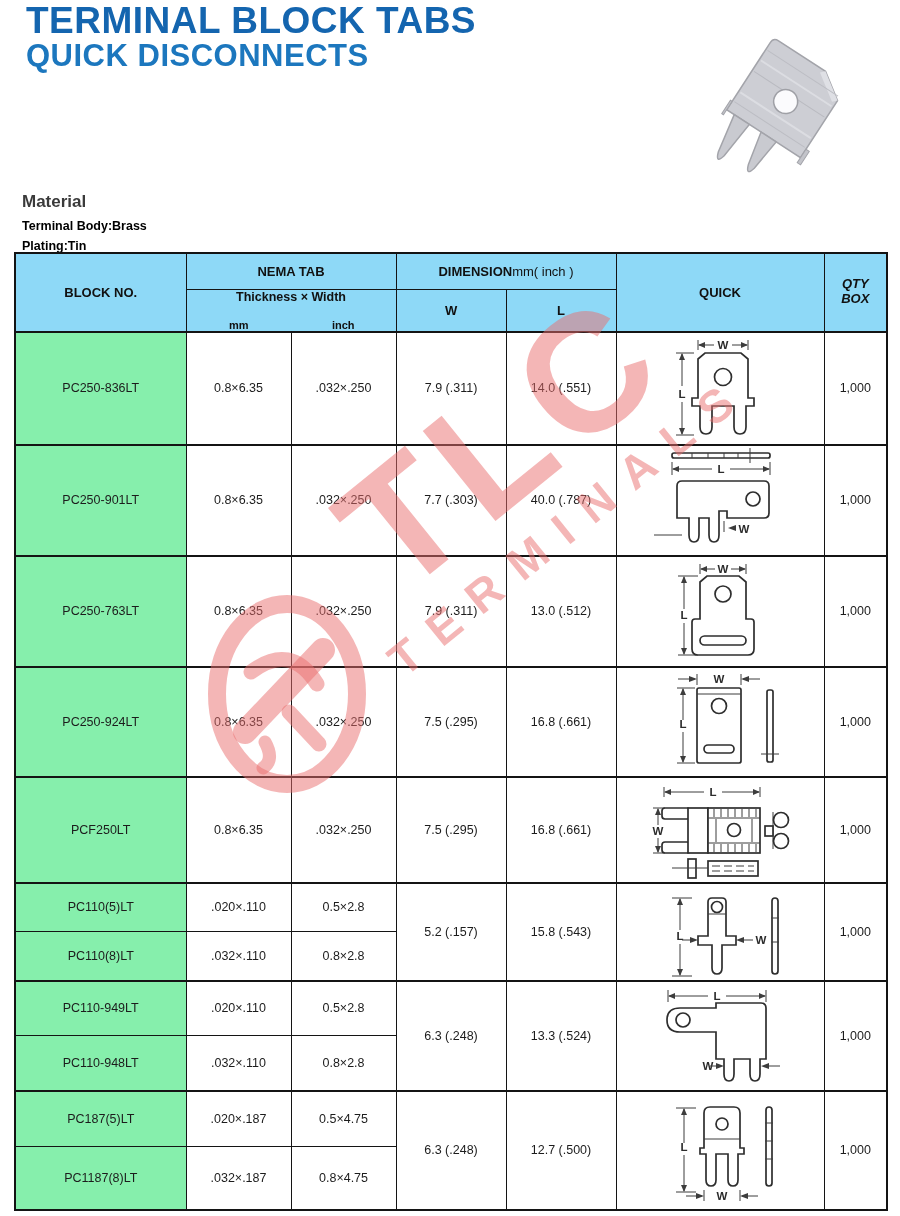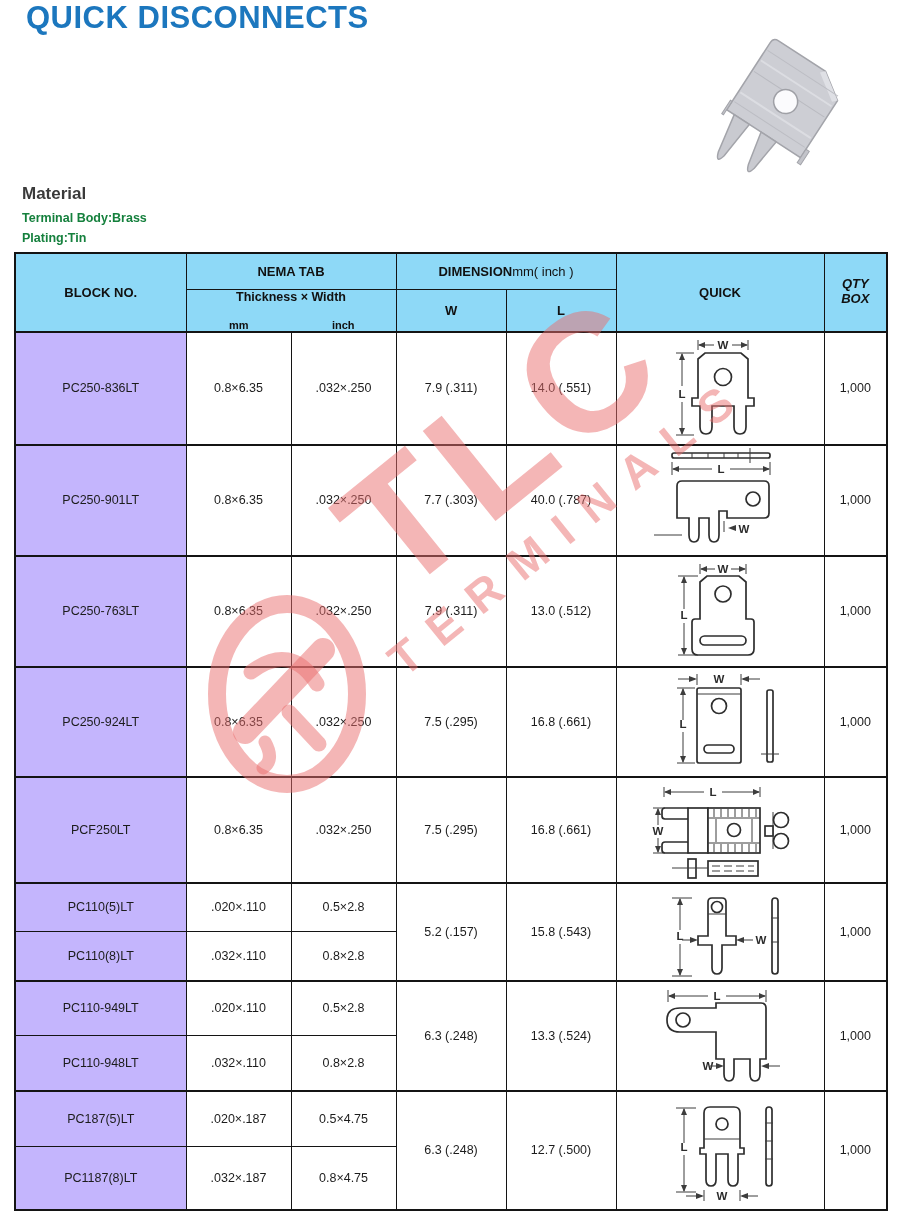--- a/index.html
+++ b/index.html
@@ -4,30 +4,30 @@
 <style>
   * { margin:0; padding:0; box-sizing:border-box; }
   html,body { width:900px; height:1216px; background:#fff; font-family:"Liberation Sans", sans-serif; position:relative; overflow:hidden; }
 
   .page-title { position:absolute; left:26px; top:2px; line-height:1.04; }
   .title-line1 { font-size:37px; font-weight:bold; color:#1465af; letter-spacing:0.5px; }
   .title-line2 { font-size:31px; font-weight:bold; color:#1c77be; letter-spacing:0.5px; }
 
   .product-photo { position:absolute; left:648px; top:25px; }
 
-  .material-block { position:absolute; left:22px; top:184px; }
+  .material-block { position:absolute; left:22px; top:192px; }
   .material-heading { font-size:17px; font-weight:bold; color:#3a3a3a; margin-bottom:4px; }
-  .material-line { font-size:12.5px; color:#15803d; line-height:1.6; font-weight:bold; }
+  .material-line { font-size:12.5px; color:#000000; line-height:1.6; font-weight:bold; }
 
   table.spec { position:absolute; left:14px; top:252px; width:872px; border-collapse:collapse; table-layout:fixed; background:#fff; }
   table.spec { border:2.5px solid #141414; }
   .spec th, .spec td { border:1.5px solid #141414; text-align:center; vertical-align:middle; padding:0; font-size:12.5px; color:#1c1c1c; }
   .spec thead th { background:#8ed9f7; font-weight:bold; font-size:13px; color:#111; }
   .spec tr.gsep td { border-top-width:2.2px; }
-  .item-cell { background:#c4b5fd; font-size:13.5px; }
+  .item-cell { background:#86efac; font-size:13.5px; }
   .qty-cell { font-size:13px; }
   .tw-label { font-size:12.5px; font-weight:bold; }
   .tw-units { display:flex; font-size:11px; font-weight:bold; margin-top:15px; }
   .tw-units span { flex:1; text-align:center; }
   .dim-unit { font-size:13px; font-weight:normal; }
   .qty-head div { line-height:1.15;font-style:italic; }
 
   .figsvg { display:block; margin:0 auto; }
   .figsvg .shape { fill:#fff; stroke:#2e2e2e; stroke-width:1.7; }
   .figsvg .thin  { stroke:#3c3c3c; stroke-width:1; fill:none; }
@@ -38,20 +38,21 @@
   .wm-text { position:absolute; left:240px; top:360px; width:560px; text-align:center;
              transform:rotate(-39deg); color:rgba(233,110,110,0.5); }
   .wm-tlc { font-size:168px; font-weight:bold; line-height:0.9; letter-spacing:10px; }
   .wm-terminals { font-size:46px; font-weight:bold; letter-spacing:20px; margin-top:4px; }
   .wm-emblem { position:absolute; left:205px; top:592px; }
 </style>
 </head>
 <body>
 
 <div class="page-title">
+  <div class="title-line1">TERMINAL BLOCK TABS</div>
   <div class="title-line2">QUICK DISCONNECTS</div>
 </div>
 
 <svg class="product-photo" width="250" height="175" viewBox="0 0 250 175">
   <g transform="rotate(33 125 85)">
     <path d="M92,24 L148,24 L174,42 L174,110 L86,110 L86,30 Q86,24 92,24 Z" fill="#cdced4" stroke="#a3a4aa" stroke-width="1.5"></path>
     <path d="M148,24 L174,42 L170,46 L144,28 Z" fill="#dfe0e5" stroke="none"></path>
     <line x1="88" y1="38" x2="172" y2="38" stroke="#bcbdc3" stroke-width="1"></line>
     <line x1="88" y1="50" x2="172" y2="50" stroke="#dcdde2" stroke-width="2"></line>
     <line x1="88" y1="63" x2="172" y2="63" stroke="#b9bac0" stroke-width="1"></line>

